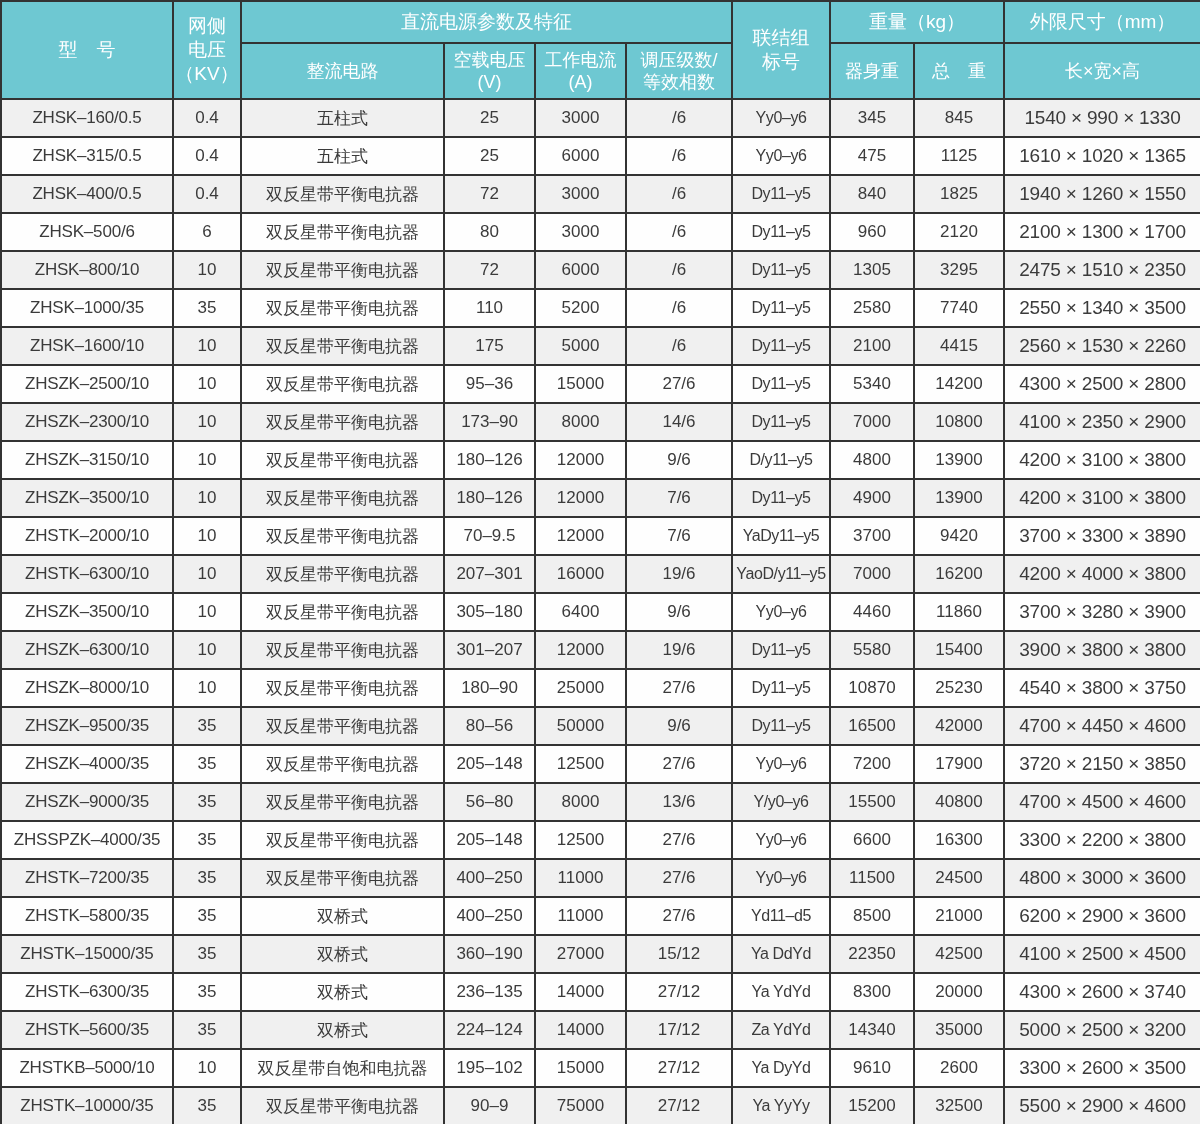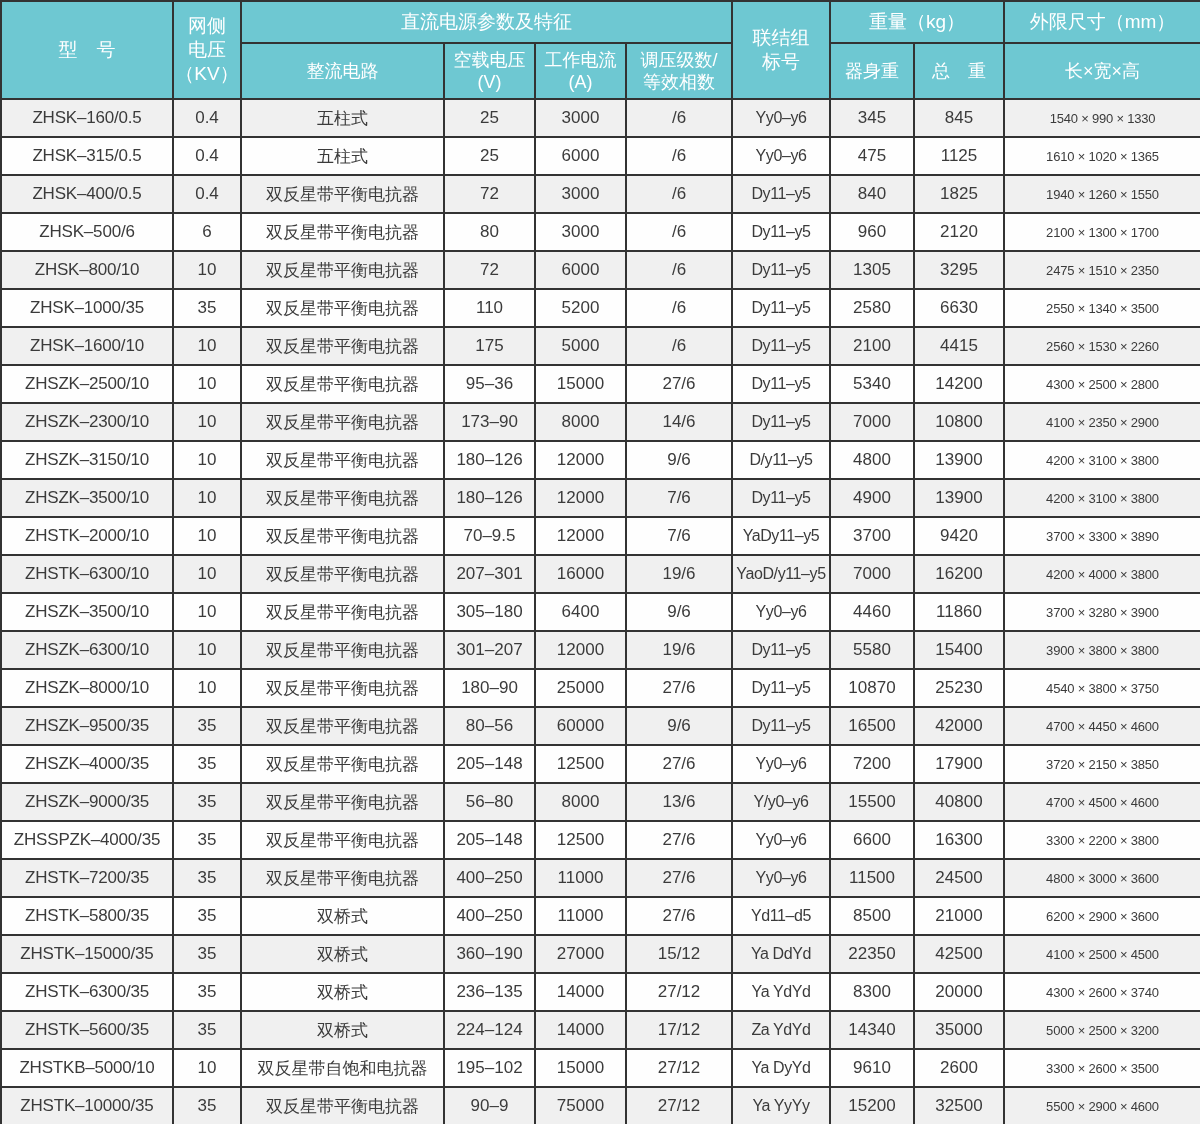--- a/index.html
+++ b/index.html
@@ -33,21 +33,21 @@
   thead tr.h2 th { height: 56px; font-size: 18px; }
   tbody td {
     height: 38px;
     font-size: 17px;
     background: #fefefe;
   }
   tbody tr.stripe td { background: #f0f0f0; }
   
   tbody td:nth-child(7) { font-size: 16px; letter-spacing: -0.4px; }
   tbody td:nth-child(1) { font-size: 17px; letter-spacing: -0.2px; }
-  tbody td:nth-child(10) { font-size: 13px; letter-spacing: -0.2px; }
+  tbody td:nth-child(10) { font-size: 19px; letter-spacing: -0.2px; }
 </style>
 </head>
 <body>
 
 <table class="spec">
   <colgroup>
     <col style="width:172px">
     <col style="width:68px">
     <col style="width:203px">
     <col style="width:91px">
@@ -146,21 +146,21 @@
       </tr>
       <tr>
         <td>ZHSK–1000/35</td>
         <td>35</td>
         <td>双反星带平衡电抗器</td>
         <td>110</td>
         <td>5200</td>
         <td>/6</td>
         <td>Dy11–y5</td>
         <td>2580</td>
-        <td>6630</td>
+        <td>7740</td>
         <td>2550 × 1340 × 3500</td>
       </tr>
       <tr class="stripe">
         <td>ZHSK–1600/10</td>
         <td>10</td>
         <td>双反星带平衡电抗器</td>
         <td>175</td>
         <td>5000</td>
         <td>/6</td>
         <td>Dy11–y5</td>
@@ -274,21 +274,21 @@
         <td>Dy11–y5</td>
         <td>10870</td>
         <td>25230</td>
         <td>4540 × 3800 × 3750</td>
       </tr>
       <tr class="stripe">
         <td>ZHSZK–9500/35</td>
         <td>35</td>
         <td>双反星带平衡电抗器</td>
         <td>80–56</td>
-        <td>60000</td>
+        <td>50000</td>
         <td>9/6</td>
         <td>Dy11–y5</td>
         <td>16500</td>
         <td>42000</td>
         <td>4700 × 4450 × 4600</td>
       </tr>
       <tr>
         <td>ZHSZK–4000/35</td>
         <td>35</td>
         <td>双反星带平衡电抗器</td>

